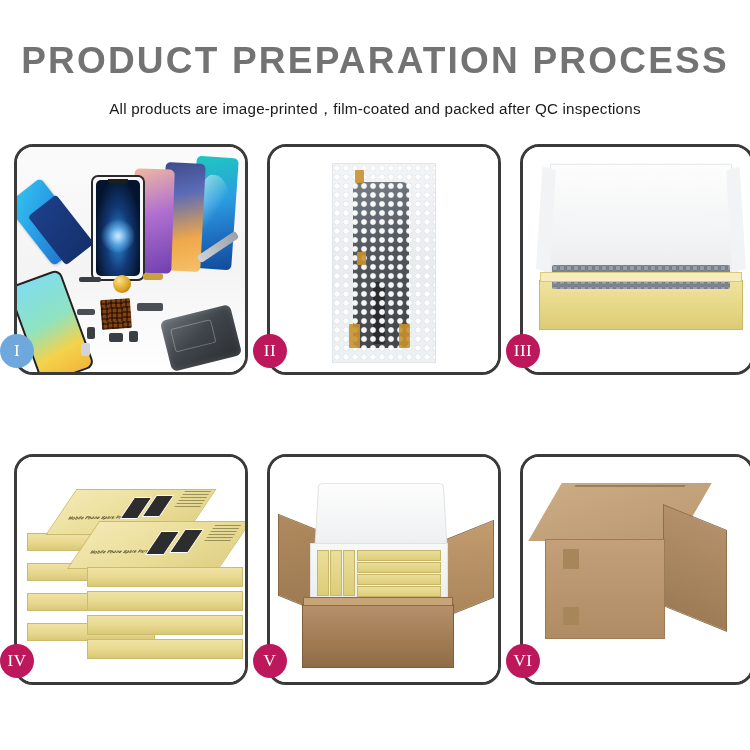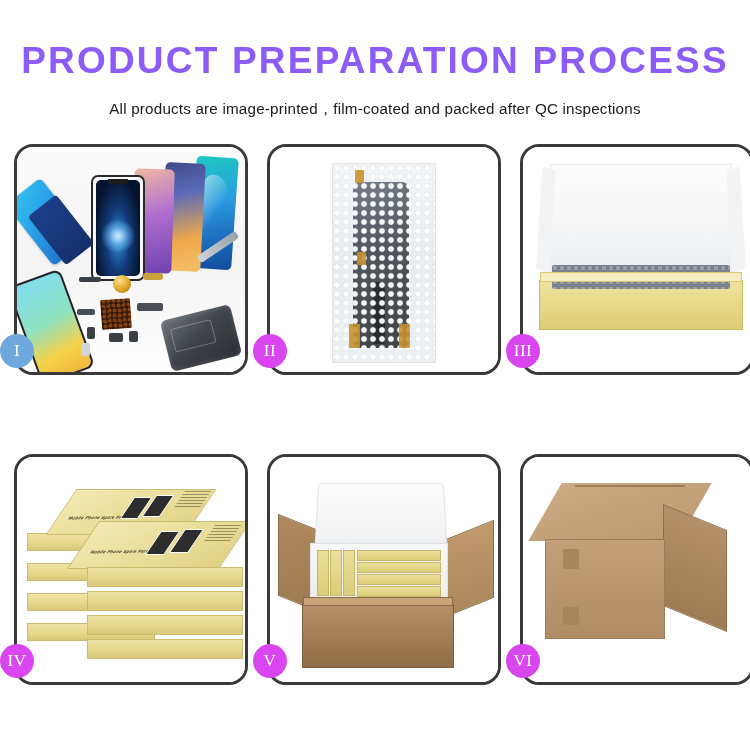--- a/index.html
+++ b/index.html
@@ -12,21 +12,21 @@
   }
   .page{width:750px;height:750px;position:relative;}
 
   
   .header{position:absolute;top:0;left:0;width:750px;}
   .title{
     text-align:center;
     font-size:37px;
     font-weight:700;
     letter-spacing:2.2px;
-    color:#8b5cf6;
+    color:#737373;
     margin-top:42px;
     line-height:1;
     font-family:"Liberation Sans", sans-serif;
   }
   .subtitle{
     text-align:center;
     font-size:15.2px;
     color:#1a1a1a;
     margin-top:20px;
     letter-spacing:0.2px;
@@ -56,21 +56,21 @@
     position:absolute;
     inset:0;
     border-radius:16px;
     overflow:hidden;
   }
   .badge{
     position:absolute;
     left:-17px;bottom:4px;
     width:34px;height:34px;
     border-radius:50%;
-    background:#d946ef;
+    background:#be185d;
     color:#ffffff;
     display:flex;align-items:center;justify-content:center;
     font-family:"Liberation Serif", serif;
     font-size:17px;
     letter-spacing:0.5px;
     z-index:5;
   }
   .badge.light{background:#6fa8dc;}
 
   

